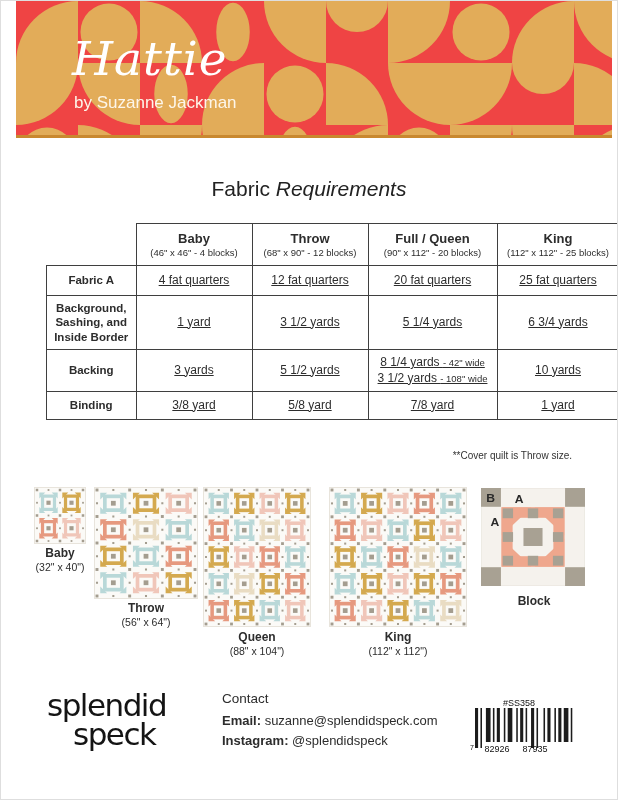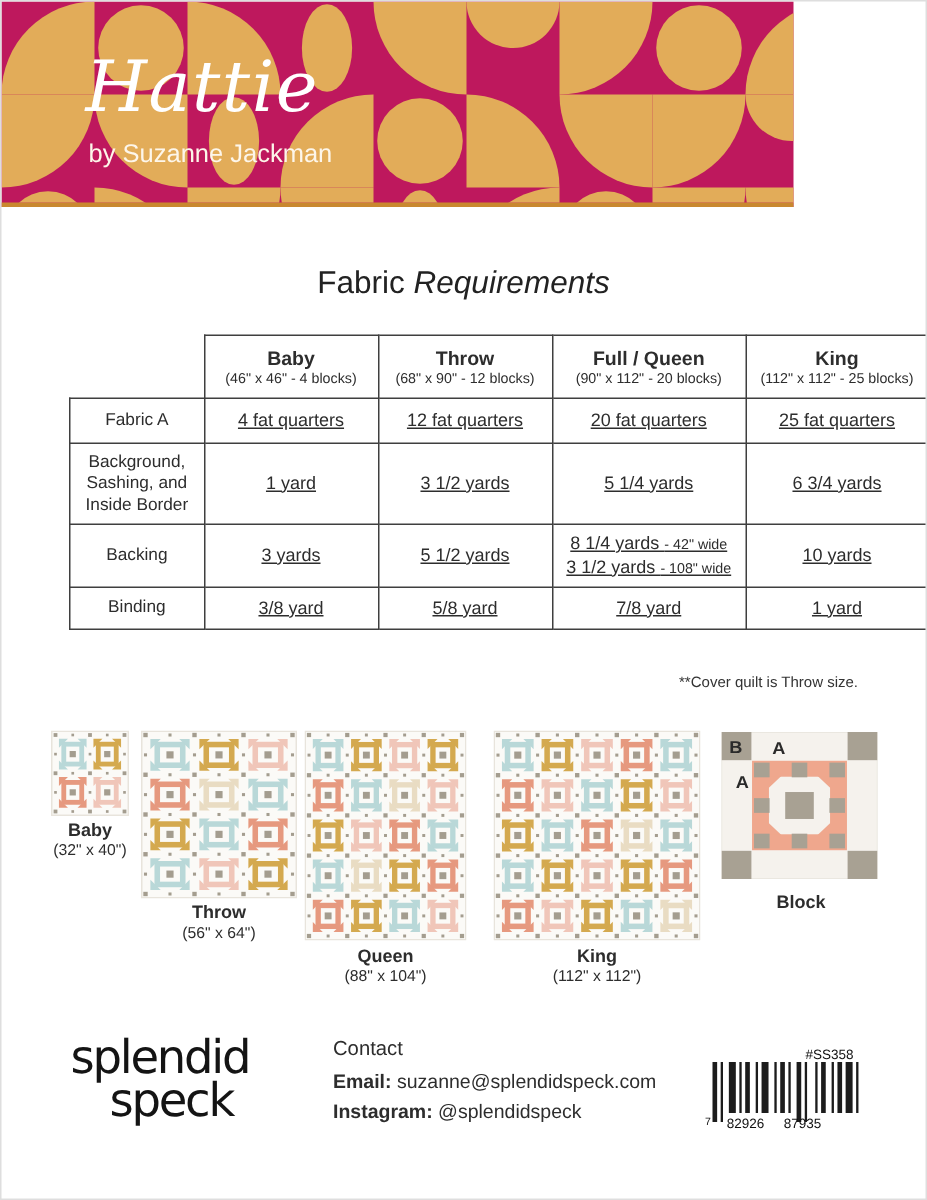--- a/index.html
+++ b/index.html
@@ -1,62 +1,62 @@
 <!DOCTYPE html>
 <html><head>
 <meta charset="utf-8">
 <style>
   html,body{margin:0;padding:0;background:#ffffff;}
   .page{position:relative;width:616px;height:798px;border:1px solid #dedede;
         background:#ffffff;overflow:hidden;
         font-family:"Liberation Sans", sans-serif;color:#2d2d2d;}
 
   
-  .header{position:absolute;left:0;top:0;width:528px;height:134px;
-          background:#be185d;border-bottom:3px solid #c9882f;overflow:hidden;}
+  .header{position:absolute;left:15px;top:0;width:596px;height:134px;
+          background:#ef4444;border-bottom:3px solid #c9882f;overflow:hidden;}
   .header svg{position:absolute;left:0;top:0;}
   .title{position:absolute;left:56px;top:30px;
          font-family:"DejaVu Serif", serif;font-style:italic;
          font-size:47px;color:#ffffff;letter-spacing:1px;}
   .subtitle{position:absolute;left:58px;top:92px;font-size:17px;color:#fdf6ea;}
 
   
   .sec-title{position:absolute;left:0;top:176px;width:616px;text-align:center;
              font-size:21px;color:#222;}
   .sec-title .it{font-style:italic;}
 
   
   table.freq{position:absolute;left:45px;top:222px;border-collapse:collapse;
              table-layout:fixed;width:528px;}
   table.freq td{border:1px solid #3f3f3f;text-align:center;vertical-align:middle;
                 padding:2px 4px;}
   table.freq td.blank{border:none;}
   .hl{font-weight:bold;font-size:13px;}
   .hs{font-size:9.5px;margin-top:1px;}
-  td.rlabel{font-weight:normal;font-size:11.5px;line-height:1.25;}
+  td.rlabel{font-weight:bold;font-size:11.5px;line-height:1.25;}
   td.vcell{font-size:12px;line-height:1.3;text-decoration:underline;}
   .vsmall{font-size:9.5px;}
   .note{position:absolute;right:45px;top:449px;font-size:10px;color:#333;}
 
   
   .quilt{position:absolute;}
   .qlabel{position:absolute;text-align:center;transform:translateX(-50%);
           white-space:nowrap;}
   .qname{font-weight:bold;font-size:12px;color:#2d2d2d;line-height:1.15;}
   .qsize{font-size:10.5px;color:#2d2d2d;line-height:1.2;}
 
   
   .logo{position:absolute;left:46px;top:690px;color:#141414;
         font-family:"DejaVu Sans", sans-serif;letter-spacing:-1.5px;
         font-size:31px;line-height:0.92;}
   .logo .l2{margin-left:26px;}
   .contact{position:absolute;left:221px;top:688px;font-size:13px;line-height:1.5;}
   .contact .chead{font-weight:normal;font-size:13.5px;margin-bottom:2px;}
   .contact b{font-weight:bold;}
-  .sku{position:absolute;left:468px;top:697px;width:100px;text-align:right;
+  .sku{position:absolute;left:468px;top:697px;width:100px;text-align:center;
        font-size:9px;color:#111;}
   .barcode{position:absolute;left:466px;top:707px;}
 </style>
 </head>
 <body>
 
 <div class="page">
 
   <div class="header">
     <svg id="hdr-pattern" width="620" height="190" aria-hidden="true">

